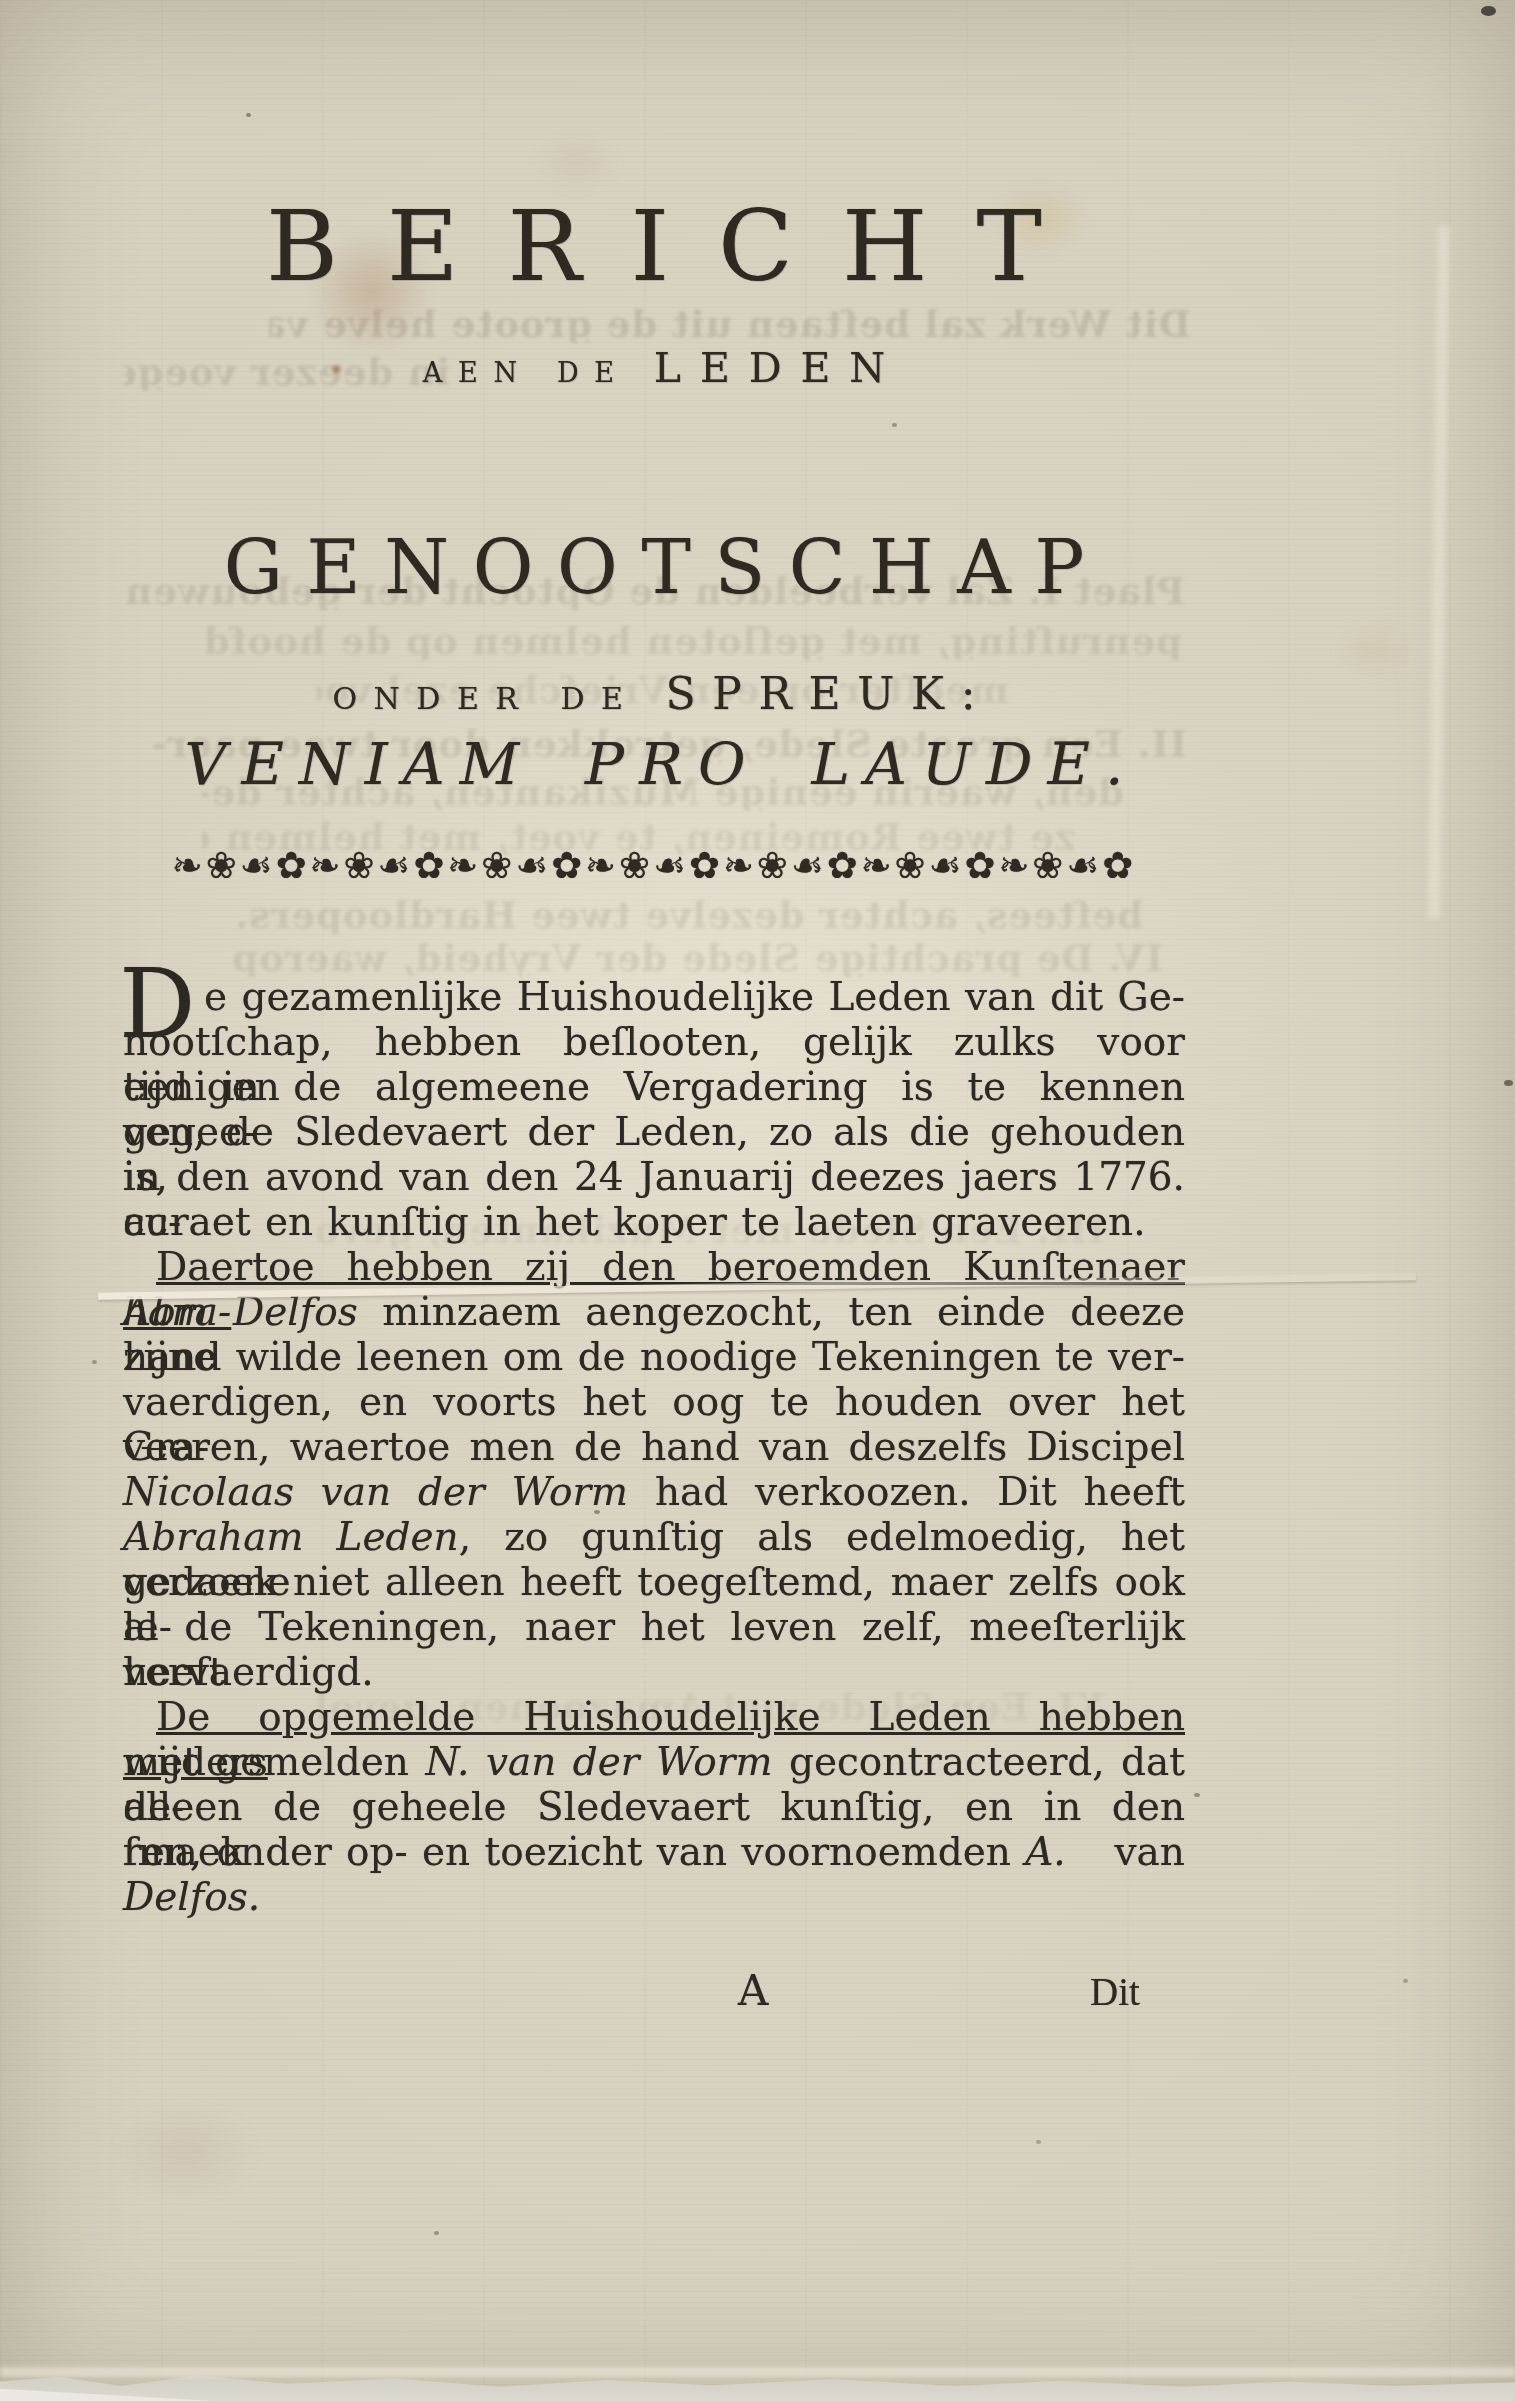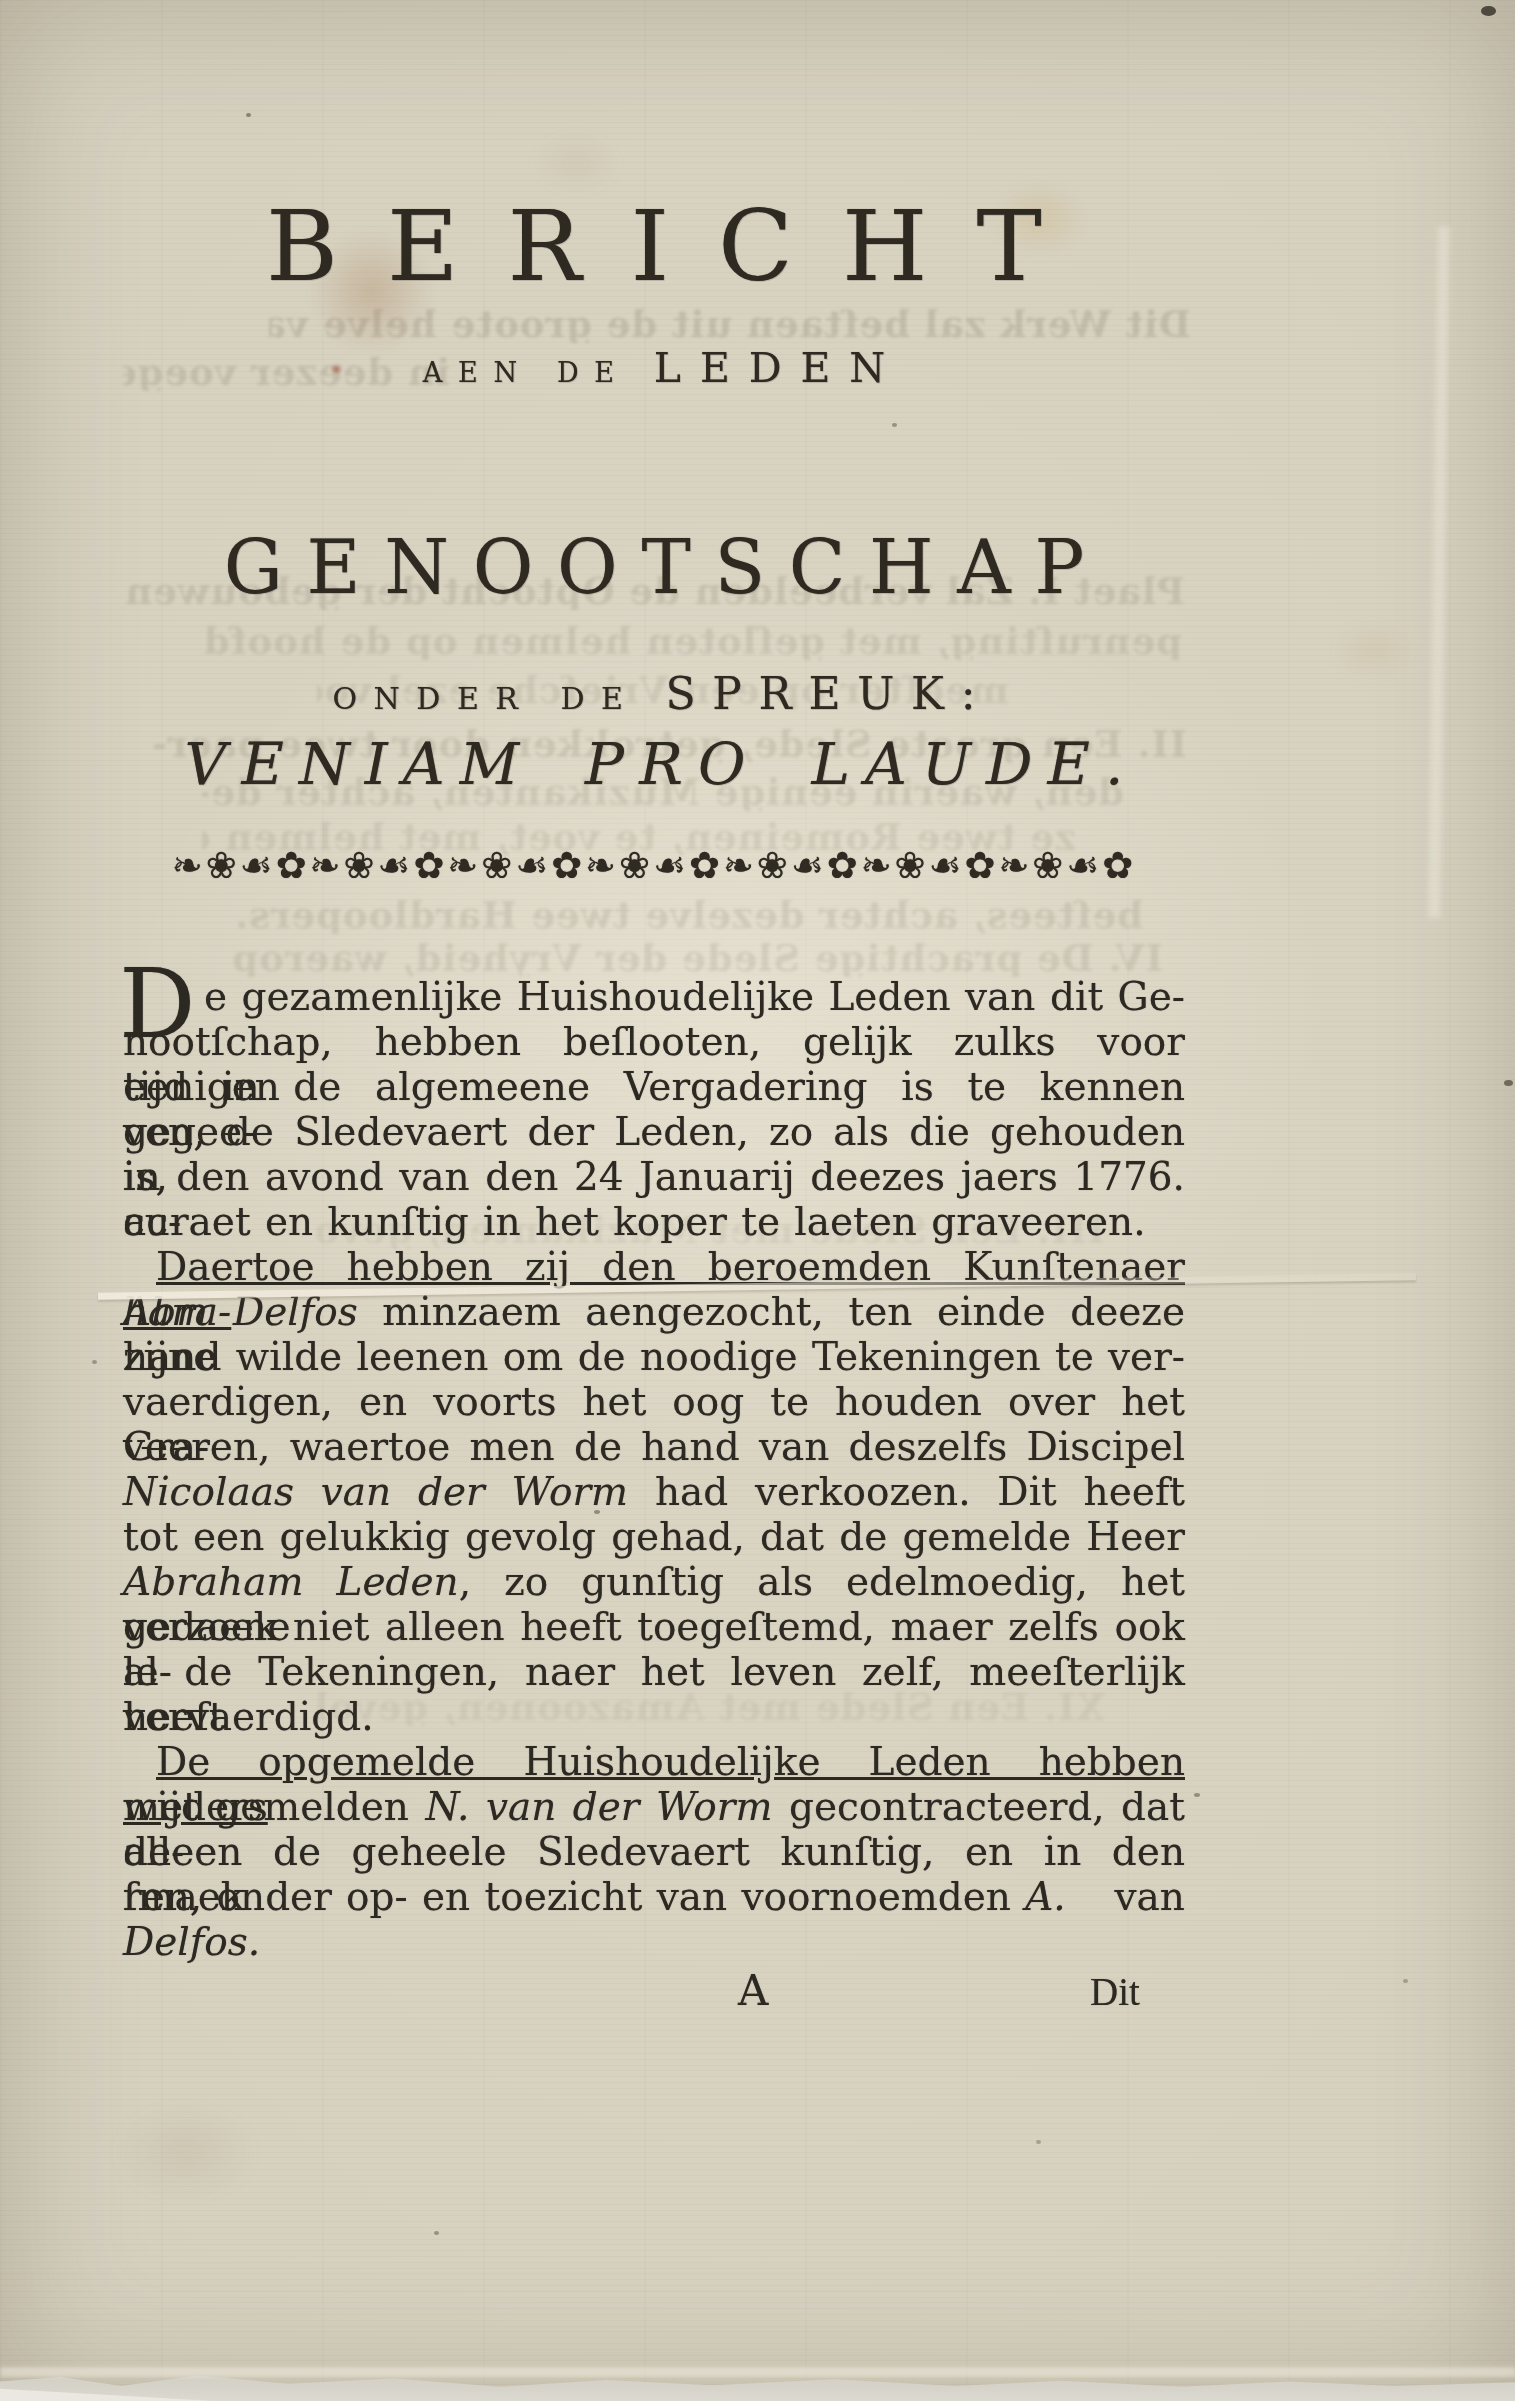--- a/index.html
+++ b/index.html
@@ -120,21 +120,20 @@
       <div class="bline j"><span>tijd in de algemeene Vergadering is te kennen gegee-</span></div>
       <div class="bline j"><span>ven, de Sledevaert der Leden, zo als die gehouden is,</span></div>
       <div class="bline j"><span>in den avond van den 24 Januarij deezes jaers 1776. ac-</span></div>
       <div class="bline last"><span>curaet en kunſtig in het koper te laeten graveeren.</span></div>
       <div class="bline j ind"><span>Daertoe hebben zij den beroemden Kunſtenaer </span><i>Abra-</i></div>
       <div class="bline j"><i>ham Delfos</i><span> minzaem aengezocht, ten einde deeze zijne</span></div>
       <div class="bline j"><span>hand wilde leenen om de noodige Tekeningen te ver-</span></div>
       <div class="bline j"><span>vaerdigen, en voorts het oog te houden over het Gra-</span></div>
       <div class="bline j"><span>veeren, waertoe men de hand van deszelfs Discipel</span></div>
       <div class="bline j"><i>Nicolaas van der Worm</i><span> had verkoozen.  Dit heeft</span></div>
-      <div class="bline j"><span>tot een gelukkig gevolg gehad, dat de gemelde Heer</span></div>
       <div class="bline j"><i>Abraham Leden</i><span>, zo gunſtig als edelmoedig, het gedaene</span></div>
       <div class="bline j"><span>verzoek niet alleen heeft toegeſtemd, maer zelfs ook al-</span></div>
       <div class="bline j"><span>le de Tekeningen, naer het leven zelf, meeſterlijk heeft</span></div>
       <div class="bline last"><span>vervaerdigd.</span></div>
       <div class="bline j ind"><span>De opgemelde Huishoudelijke Leden hebben wijders</span></div>
       <div class="bline j"><span>met gemelden </span><i>N. van der Worm</i><span> gecontracteerd, dat de-</span></div>
       <div class="bline j"><span>alleen de geheele Sledevaert kunſtig, en in den ſmaek van</span></div>
       <div class="bline last"><span>ren, onder op- en toezicht van voornoemden </span><i>A. Delfos.</i></div>
     </div>
 

